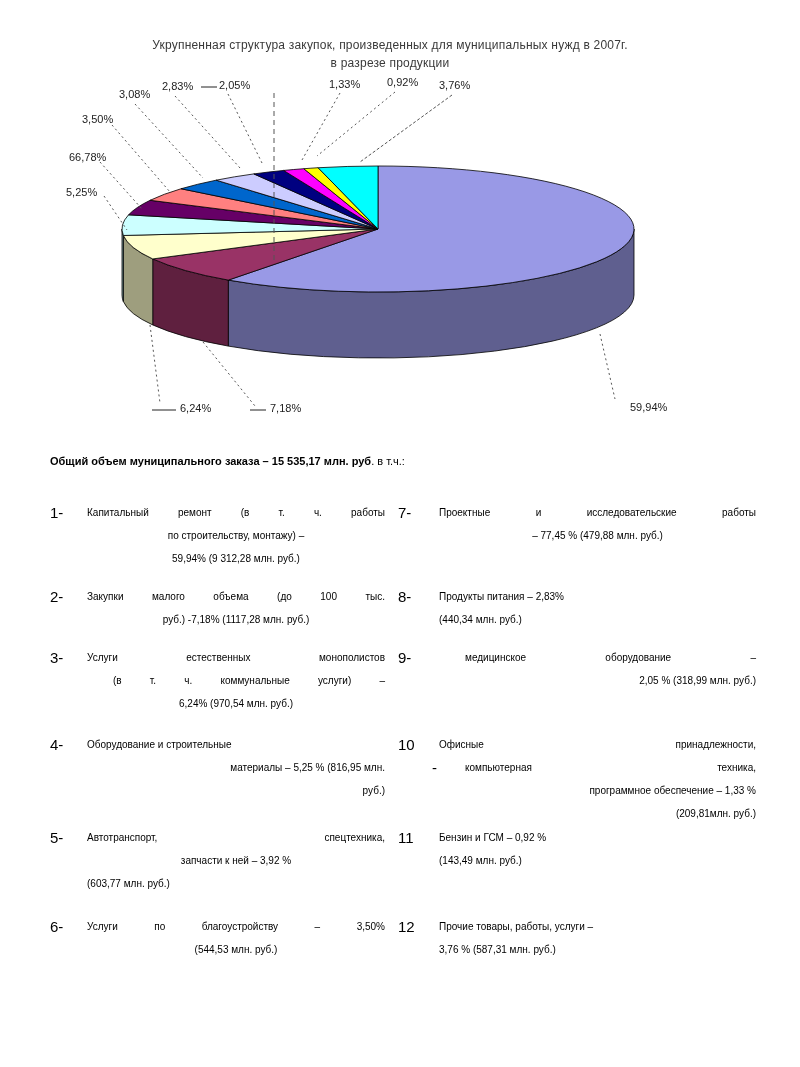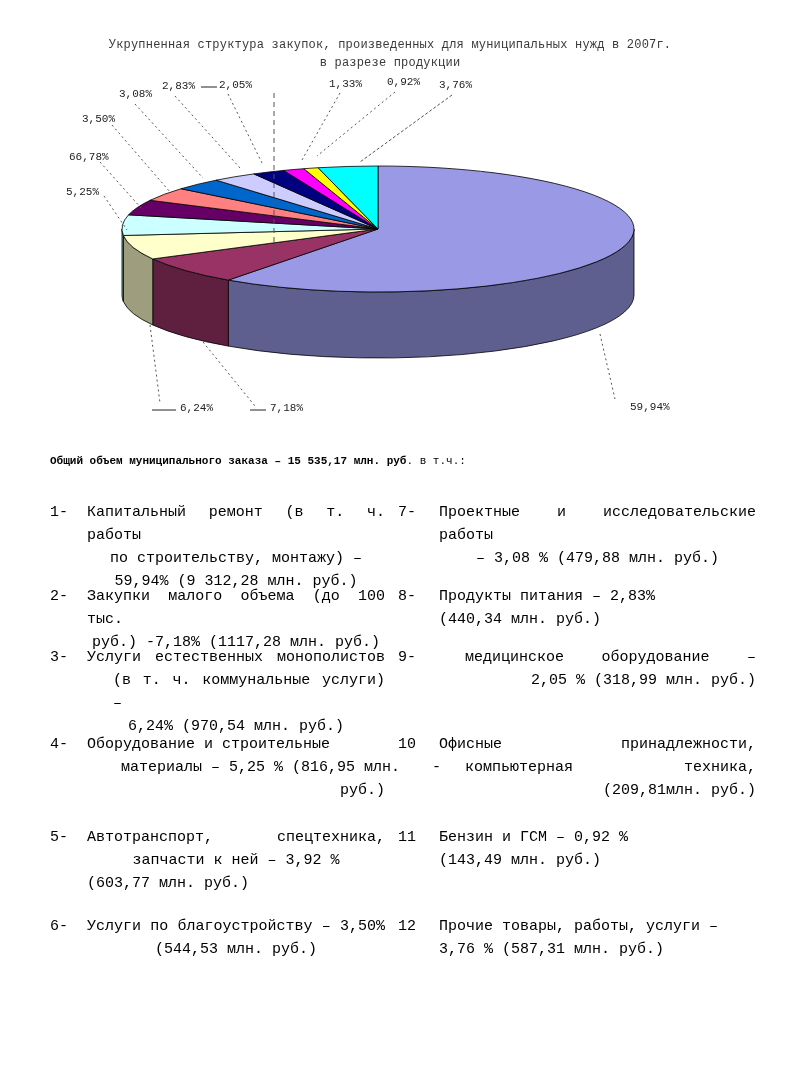--- a/index.html
+++ b/index.html
@@ -1,37 +1,37 @@
 <!DOCTYPE html>
 <html><head>
 <meta charset="utf-8">
 <style>
   html,body{margin:0;padding:0;background:#fff;}
   .page{position:relative;width:800px;height:1067px;background:#ffffff;overflow:hidden;
-        font-family:Liberation Mono, monospace;color:#000;}
+        font-family:Liberation Sans, sans-serif;color:#000;}
   
   .chart-title{position:absolute;left:0;top:36px;width:780px;text-align:center;
                font-size:12px;line-height:18px;color:#3a3a3a;letter-spacing:.2px;}
   #pie-svg{position:absolute;left:0;top:0;width:800px;height:445px;}
   .pie-label{position:absolute;font-size:11px;color:#222;white-space:nowrap;}
   
   .heading{position:absolute;left:50px;top:455px;width:720px;font-size:11px;}
   .heading b{font-weight:bold;}
   
   .list{position:absolute;left:50px;top:501px;display:grid;
         grid-template-columns:348px 362px;
         grid-template-rows:84px 61px 87px 93px 89px 70px;
         grid-auto-flow:column;}
   .item{display:flex;align-items:flex-start;}
   .num{width:37px;flex:none;font-size:15px;line-height:23px;}
   .item.col-right .num{width:41px;}
   .num .dash2{padding-left:34px;}
   .txt{width:298px;}
   .item.col-right .txt{width:317px;}
-  .ln{font-size:15px;line-height:23px;text-align:left;white-space:nowrap;}
+  .ln{font-size:10px;line-height:23px;text-align:left;white-space:nowrap;}
   .ln.j,.ln.ji{white-space:normal;text-align:justify;text-align-last:justify;}
   .ln.ji{padding-left:26px;}
   .ln.c{text-align:center;}
   .ln.i{padding-left:34px;text-align:right;}
 </style>
 </head>
 <body>
 
 <div class="page">
 
@@ -138,21 +138,21 @@
         <div class="num">6-</div>
         <div class="txt">
           <div class="ln j">Услуги по благоустройству – 3,50%</div>
           <div class="ln c">(544,53 млн. руб.)</div>
         </div>
       </div>
       <div class="item col-right">
         <div class="num">7-</div>
         <div class="txt">
           <div class="ln j">Проектные и исследовательские работы</div>
-          <div class="ln c">– 3,08 %  (479,88 млн. руб.)</div>
+          <div class="ln c">– 77,45 %  (479,88 млн. руб.)</div>
         </div>
       </div>
       <div class="item col-right">
         <div class="num">8-</div>
         <div class="txt">
           <div class="ln">Продукты питания – 2,83%</div>
           <div class="ln">(440,34 млн. руб.)</div>
         </div>
       </div>
       <div class="item col-right">
@@ -160,20 +160,21 @@
         <div class="txt">
           <div class="ln ji">медицинское оборудование –</div>
           <div class="ln i">2,05 %  (318,99 млн. руб.)</div>
         </div>
       </div>
       <div class="item col-right">
         <div class="num">10<div class="dash2">-</div></div>
         <div class="txt">
           <div class="ln j">Офисные принадлежности,</div>
           <div class="ln ji">компьютерная техника,</div>
+          <div class="ln i">программное обеспечение – 1,33 %</div>
           <div class="ln i">(209,81млн. руб.)</div>
         </div>
       </div>
       <div class="item col-right">
         <div class="num">11</div>
         <div class="txt">
           <div class="ln">Бензин и ГСМ  –  0,92 %</div>
           <div class="ln">(143,49 млн. руб.)</div>
         </div>
       </div>

